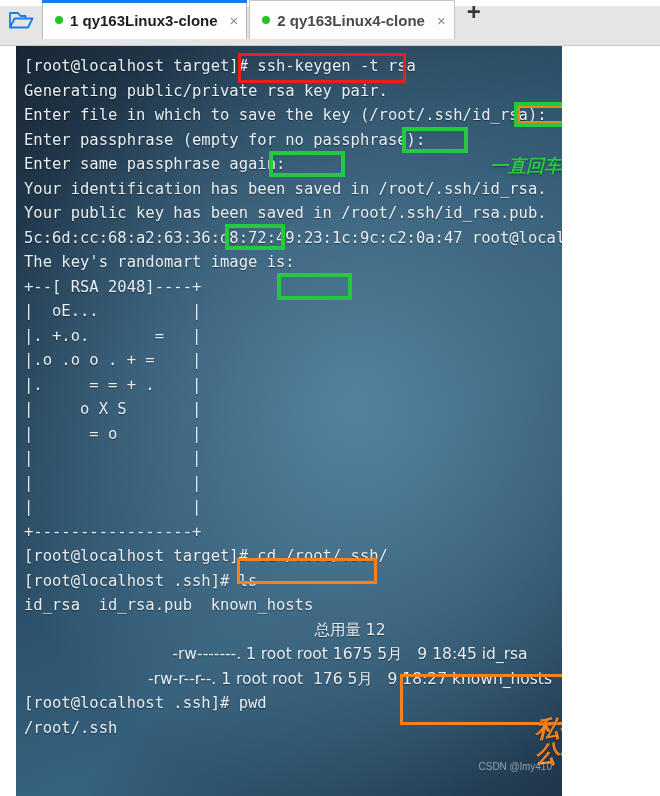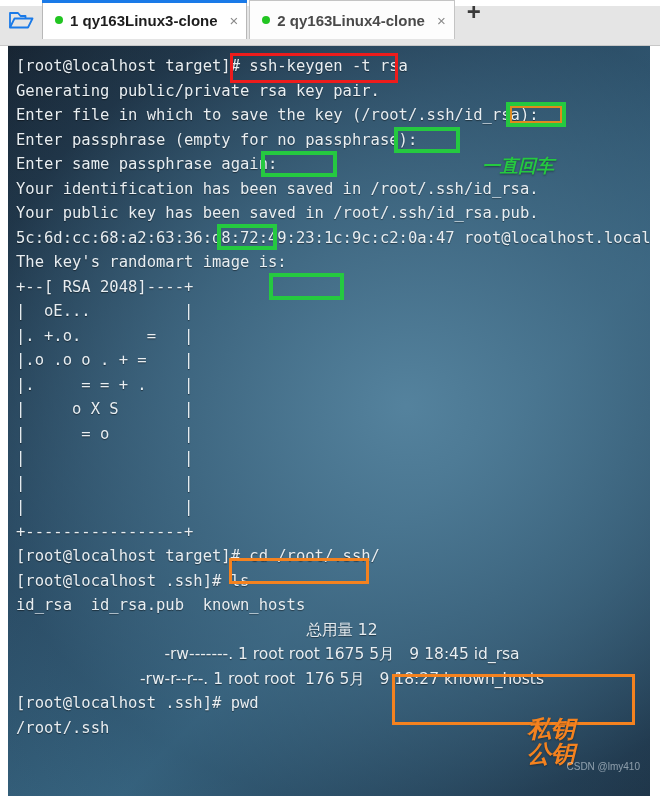--- a/index.html
+++ b/index.html
@@ -104,23 +104,23 @@
     font-weight: bold;
     margin-left: 12px;
     margin-bottom: 6px;
     line-height: 1;
     font-family: "Liberation Sans", sans-serif;
   }
 
   
   .terminal {
     position: absolute;
-    left: 8px;
+    left: 16px;
     top: 46px;
-    width: 642px;
+    width: 546px;
     height: 750px;
     background:
       radial-gradient(ellipse 95% 75% at 62% 48%,
         rgba(86,132,159,0.95) 0%,
         rgba(66,107,133,0.80) 38%,
         rgba(38,65,88,0.30) 72%,
         rgba(20,36,52,0.05) 100%),
       linear-gradient(135deg, #16222f 0%, #2b4d66 35%, #3a6b88 62%, #1d3346 100%);
     overflow: hidden;
   }

